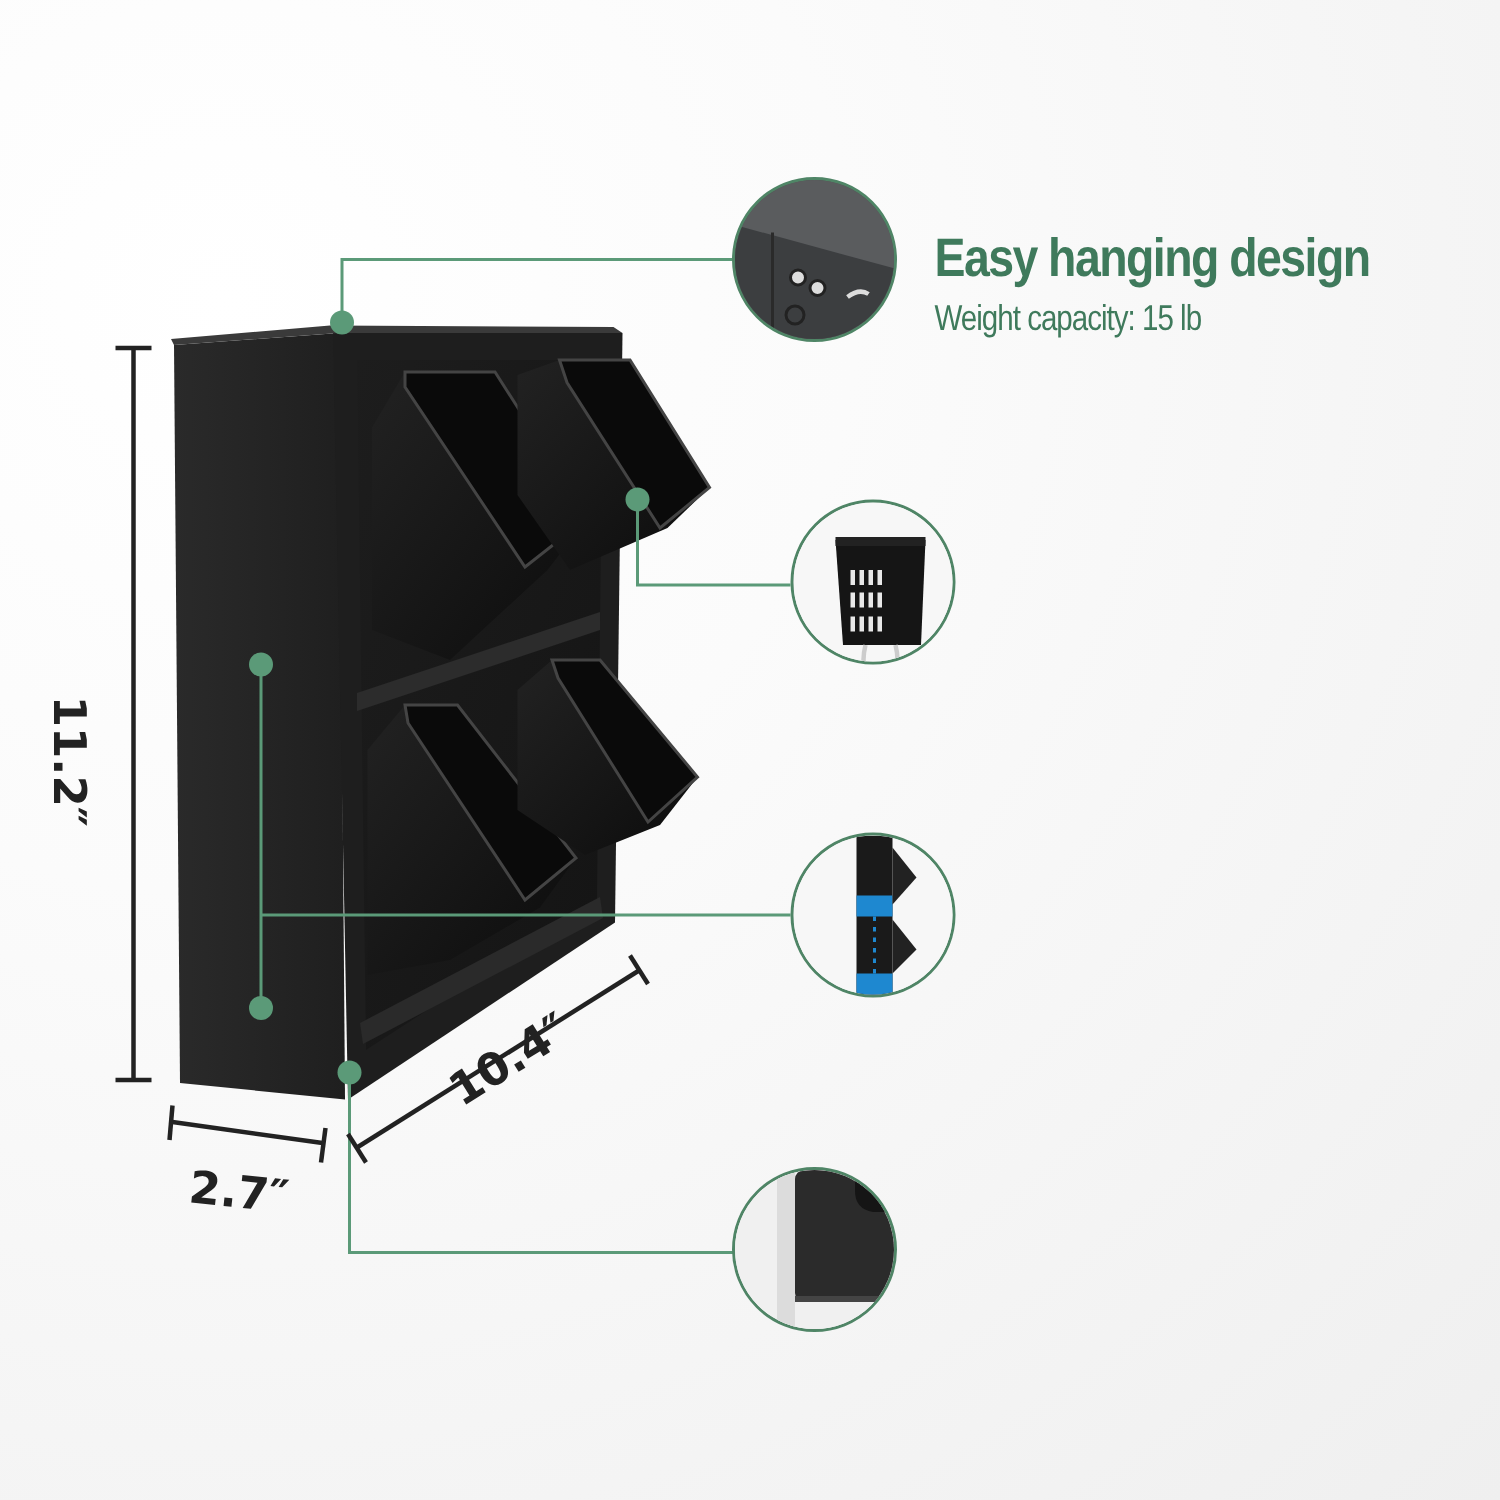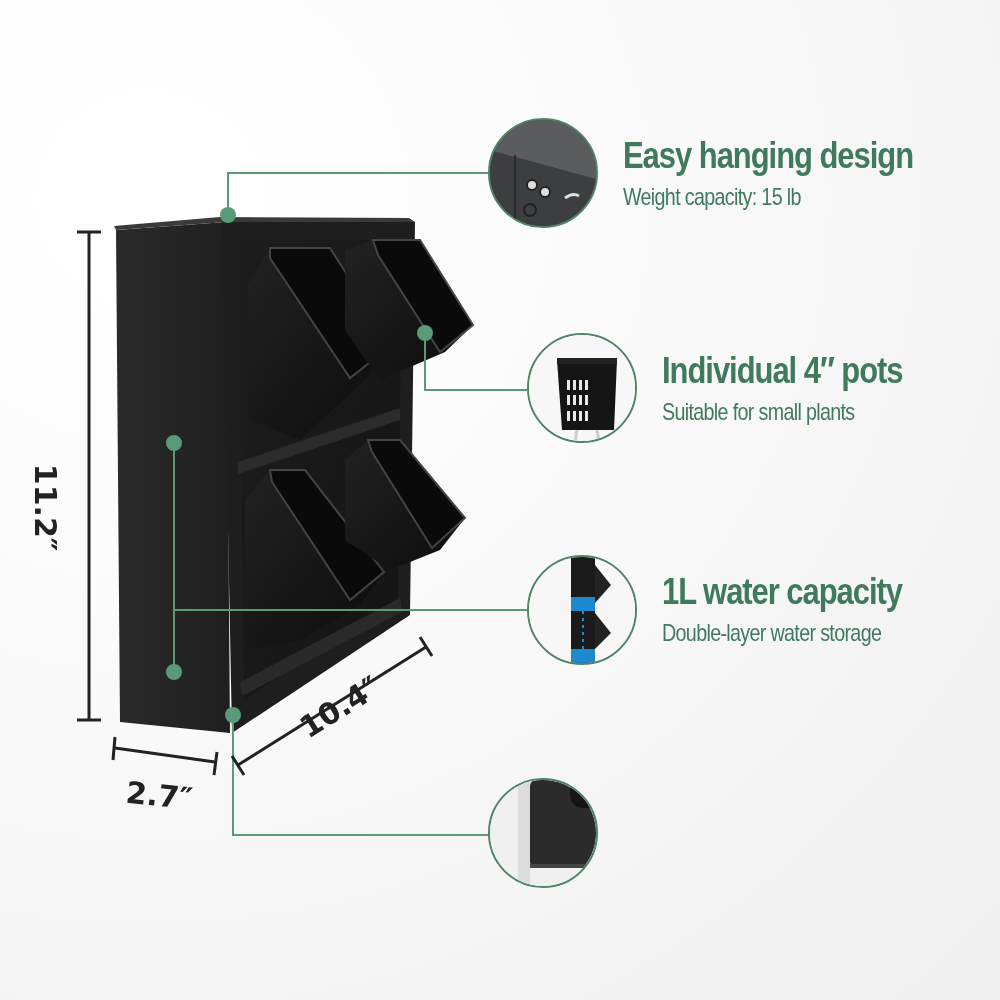--- a/index.html
+++ b/index.html
@@ -5,21 +5,21 @@
   * { box-sizing: border-box; margin: 0; padding: 0; }
   html, body { width: 1000px; height: 1000px; overflow: hidden; }
   body {
     position: relative;
     background: radial-gradient(ellipse at 15% 20%, #ffffff 0%, #fbfbfb 35%, #efefef 100%);
     font-family: "Liberation Sans", sans-serif;
   }
   .stage { position: absolute; left: 0; top: 0; width: 1000px; height: 1000px; }
   svg.art { position: absolute; left: 0; top: 0; }
 
-  .feature { position: absolute; }
+  .feature { position: absolute; margin-top: 16px; }
   .feature .title {
     font-family: "Liberation Sans", sans-serif;
     font-weight: bold;
     font-size: 36px;
     color: #3f7a5c;
     letter-spacing: -1.2px;
     transform: scaleX(0.86);
     transform-origin: left center;
     white-space: nowrap;
     line-height: 40px;
@@ -208,24 +208,16 @@
       <path d="M80 0 v14 q0 12 12 14 h18 v-28 z" fill="#151515"></path>
       <rect x="40" y="84" width="70" height="4" fill="#444"></rect>
     </svg>
   </div>
 
   <div class="feature" style="left:623px; top:136px;">
     <div class="title">Easy hanging design</div>
     <div class="subtitle">Weight capacity: 15 lb</div>
   </div>
 
-  <div class="feature" style="left:662px; top:351px;">
-    <div class="title">Individual 4″ pots</div>
-    <div class="subtitle">Suitable for small plants</div>
-  </div>
-
-  <div class="feature" style="left:662px; top:572px;">
-    <div class="title">1L water capacity</div>
-    <div class="subtitle">Double-layer water storage</div>
-  </div>
+
 
 
 </div>
 
 </body></html>

